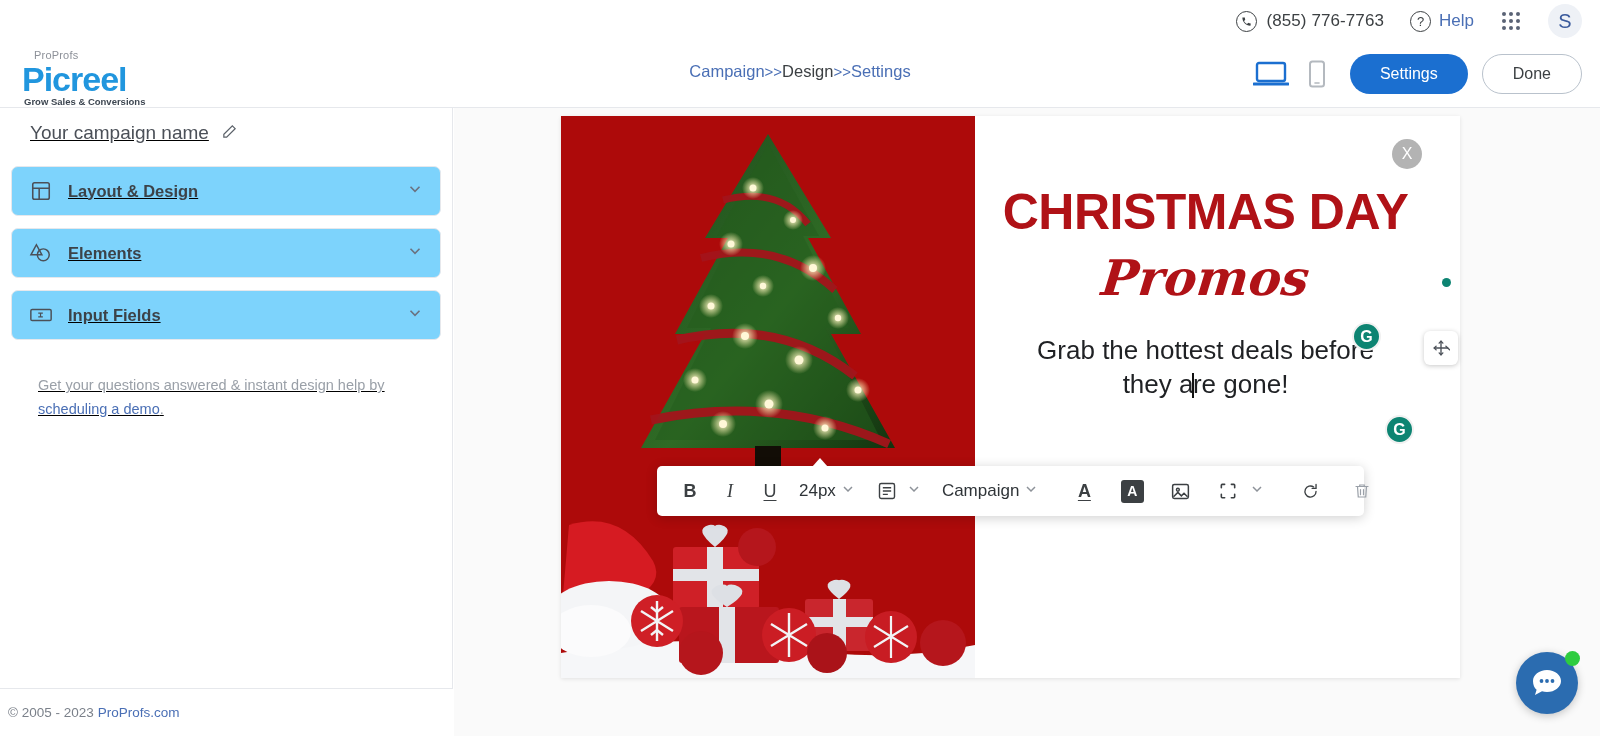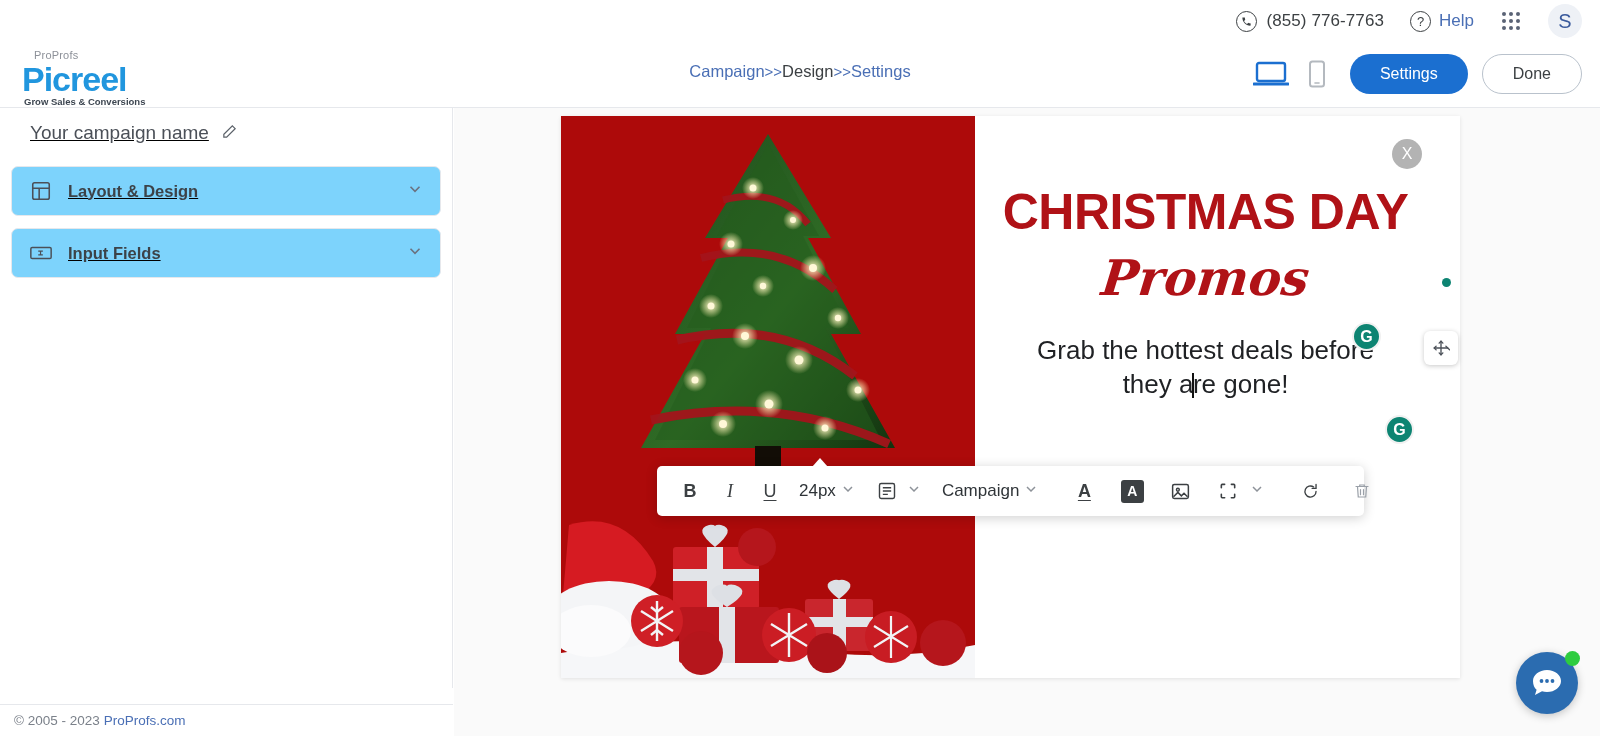--- a/index.html
+++ b/index.html
@@ -77,22 +77,22 @@
     display: flex; align-items: center; padding: 0 16px; margin-bottom: 12px; cursor: pointer;
   }
   .acc .ic { width: 26px; height: 26px; margin-right: 14px; display:flex; align-items:center; justify-content:center;}
   .acc .lbl { font-size: 16.5px; font-weight: 700; color: #3c4248; flex: 1; }
   .acc .chev { color: #6b7280; }
   .help-note { padding: 22px 30px 0 38px; font-size: 14.5px; color: #9aa0a8; line-height: 1.65; }
   .help-note a { color: #4a6fb5; text-decoration: none; cursor: pointer; }
 
   
   .footer {
-    position: absolute; left: 0; bottom: 0; width: 453px; height: 32px;
-    border-top: 1px solid #e6e8ec; display: flex; align-items: center; padding-left: 14px;
+    position: absolute; left: 0; bottom: 0; width: 453px; height: 48px;
+    border-top: 1px solid #e6e8ec; display: flex; align-items: center; padding-left: 8px;
     font-size: 13.5px; color: #7b818a; background:#fff;
   }
   .footer a { color: #4a6fb5; text-decoration: none; margin-left: 4px; cursor: pointer; }
 
   
   .canvas {
     position: absolute; left: 454px; top: 108px; width: 1146px; height: 628px;
     background: #fafafa; overflow: hidden;
   }
   .popup {
@@ -275,37 +275,56 @@
           </svg>
         </span>
         <span class="lbl">Layout &amp; Design</span>
         <span class="chev">
           <svg width="18" height="18" viewBox="0 0 24 24" fill="none" stroke="#6b7280" stroke-width="2.2">
               <path d="M6 9l6 6 6-6"></path>
             </svg>
         </span>
       </div>
 
+      <div class="acc">
+        <span class="ic">
+          <svg width="24" height="22" viewBox="0 0 26 24" fill="none" stroke="#4b5058" stroke-width="1.6">
+            <path d="M8 3 L14 14 L2 14 Z"></path>
+            <circle cx="15.5" cy="14" r="6.5"></circle>
+          </svg>
+        </span>
+        <span class="lbl">Elements</span>
+        <span class="chev">
+          <svg width="18" height="18" viewBox="0 0 24 24" fill="none" stroke="#6b7280" stroke-width="2.2">
+              <path d="M6 9l6 6 6-6"></path>
+            </svg>
+        </span>
+      </div>
 
       <div class="acc">
         <span class="ic">
           <svg width="24" height="18" viewBox="0 0 26 18" fill="none" stroke="#4b5058" stroke-width="1.6">
             <rect x="2" y="3" width="22" height="12" rx="1.5"></rect>
             <path d="M10 7h5M12.5 7v4M10 11h5" stroke-width="1.3"></path>
           </svg>
         </span>
         <span class="lbl">Input Fields</span>
         <span class="chev">
           <svg width="18" height="18" viewBox="0 0 24 24" fill="none" stroke="#6b7280" stroke-width="2.2">
               <path d="M6 9l6 6 6-6"></path>
             </svg>
         </span>
       </div>
     </div>
 
+    <div class="help-note">
+      <span>Get your questions answered &amp; instant design help by</span>
+      <br>
+      <a>scheduling a demo</a><span>.</span>
+    </div>
   </div>
 
   <div class="footer">
     <span>© 2005 - 2023</span>
     <a>ProProfs.com</a>
   </div>
 
   <div class="canvas">
     <div class="popup">
 

